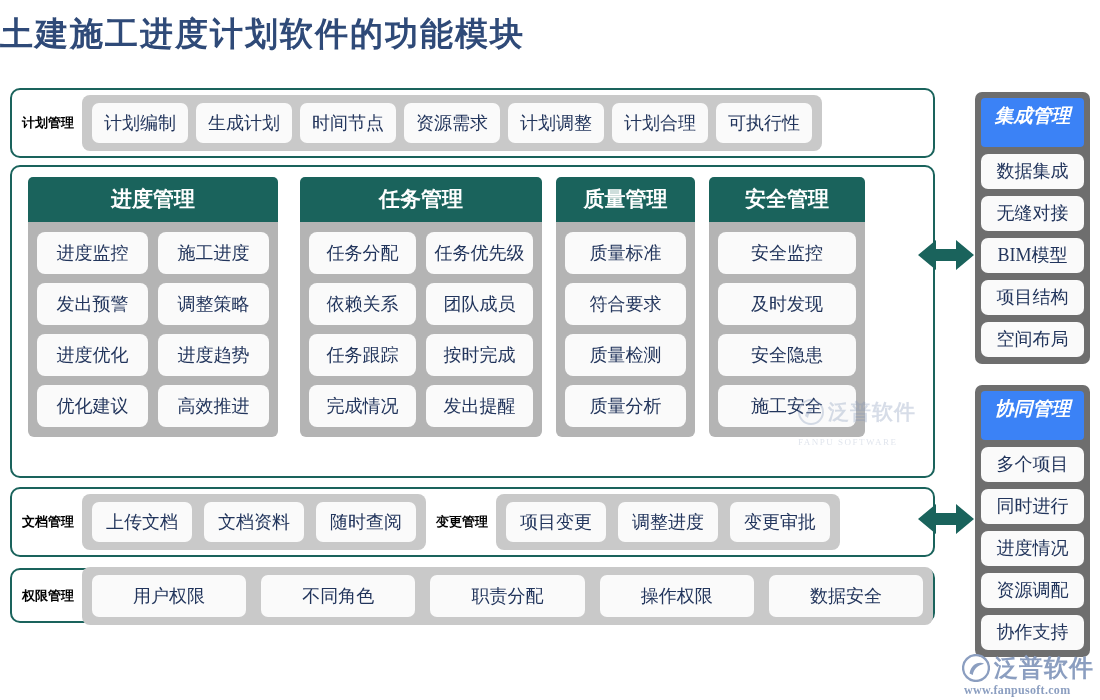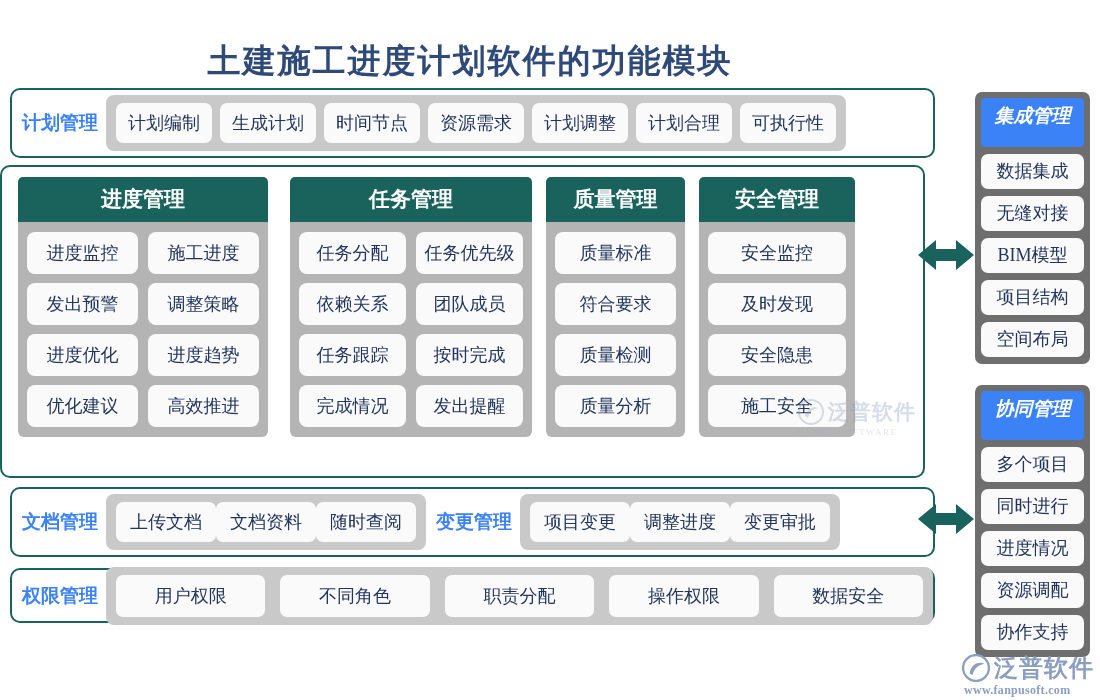--- a/index.html
+++ b/index.html
@@ -12,23 +12,22 @@
     background: #ffffff;
     font-family: "Liberation Serif", "DejaVu Serif", serif;
     overflow: hidden;
     position: relative;
   }
 
   
   .title {
     position: absolute;
     left: 0;
-    top: 39px;
+    top: 12px;
     width: 940px;
-    text-align: center;
     font-size: 33px;
     font-weight: bold;
     color: #2f4a78;
     letter-spacing: 2px;
     white-space: nowrap;
   }
 
   
   .panel {
     position: absolute;
@@ -37,23 +36,23 @@
     border-radius: 10px;
     box-sizing: border-box;
   }
 
   
   .row-panel {
     display: flex;
     align-items: center;
   }
   .row-label {
-    font-size: 19px;
-    font-weight: bold;
-    color: #3b82f6;
+    font-size: 13px;
+    font-weight: bold;
+    color: #000000;
     white-space: nowrap;
     padding: 0 8px 0 10px;
     flex: none;
   }
   .tray {
     background: #c9c9c9;
     border-radius: 8px;
     display: flex;
     align-items: center;
     gap: 10px;
@@ -66,21 +65,21 @@
     font-size: 18px;
     color: #22355c;
     text-align: center;
     white-space: nowrap;
     padding: 8px 14px;
     box-sizing: border-box;
   }
 
   
   #main-panel {
-    left: 0;
+    left: 10px;
     top: 165px;
     width: 925px;
     height: 313px;
   }
   .columns {
     display: flex;
     gap: 14px;
     padding: 10px 16px;
     box-sizing: border-box;
     height: 100%;
@@ -127,21 +126,21 @@
   #col-quality   { width: 139px; }
   #col-safety    { width: 156px; }
 
   
   #row-plan { left: 10px; top: 88px; width: 925px; height: 70px; }
   #row-plan .tray { gap: 8px; }
   #row-plan .chip { font-size: 18px; padding: 8px 12px; }
 
   
   #row-doc { left: 10px; top: 487px; width: 925px; height: 70px; }
-  #row-doc .tray { gap: 0; border-radius: 8px; }
+  #row-doc .tray { gap: 12px; border-radius: 8px; }
 
   
   #row-perm { left: 10px; top: 568px; width: 925px; height: 55px; }
   #row-perm .tray { gap: 15px; flex: 1; }
   #row-perm .chip { flex: 1; padding: 9px 15px; }
 
   
   .side-stack {
     position: absolute;
     left: 975px;
@@ -201,21 +200,21 @@
     color: #7d91b5;
     font-weight: bold;
     white-space: nowrap;
     letter-spacing: 1px;
   }
   .wm-sub {
     font-size: 9px;
     color: #9aa9c4;
     letter-spacing: 1.5px;
     white-space: nowrap;
-    margin-top: 1px;
+    margin-top: 11px;
   }
   #brand-logo {
     position: absolute;
     left: 962px;
     top: 652px;
     width: 136px;
     height: 44px;
     display: flex;
     flex-direction: column;
     align-items: flex-start;

